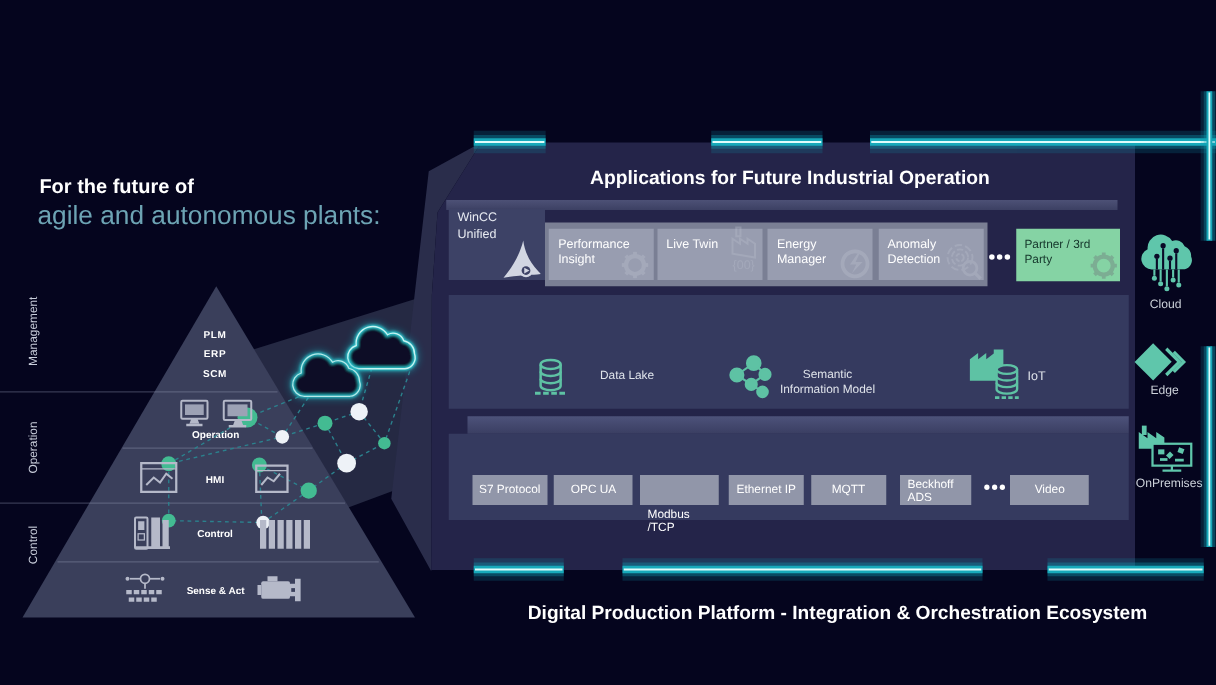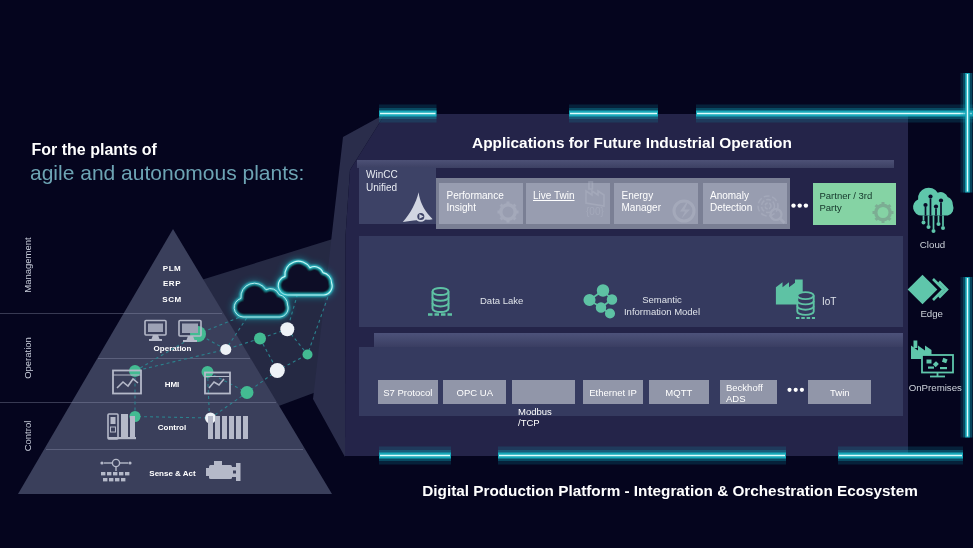--- a/index.html
+++ b/index.html
@@ -14,21 +14,21 @@
 
   <svg class="abs" style="left:0;top:0" width="973" height="548" viewBox="0 0 973 548">
 
     <polygon points="336,238 198,281 276,407 319,391" fill="#252943"></polygon>
 
     <polygon points="385,114 343,137 313,399 345,457 345.5,236 350,170" fill="#2a2d4b"></polygon>
 
     <polygon points="385,114 908,114 908,456 345,456 345.5,236 350,170" fill="#242449"></polygon>
   </svg>
 
-  <div class="t" style="left:31.5px;top:140.6px;font-size:16px;font-weight:bold;">For the plants of</div>
+  <div class="t" style="left:31.5px;top:140.6px;font-size:16px;font-weight:bold;">For the future of</div>
   <div class="t" style="left:30px;top:161.3px;font-size:21px;color:#6da4b4;">agile and autonomous plants:</div>
 
   <div class="t" style="left:26.5px;top:265px;transform:translate(-50%,-50%) rotate(-90deg);font-size:9.5px;color:#c9cedb;">Management</div>
   <div class="t" style="left:26.5px;top:357.5px;transform:translate(-50%,-50%) rotate(-90deg);font-size:9.5px;color:#c9cedb;">Operation</div>
   <div class="t" style="left:26.5px;top:435.5px;transform:translate(-50%,-50%) rotate(-90deg);font-size:9.5px;color:#c9cedb;">Control</div>
 
   <svg class="abs" style="left:0;top:0" width="973" height="548" viewBox="0 0 973 548">
     <polygon points="173,229 18,494 332,494" fill="#3a3f5b"></polygon>
     <g stroke="#9aa2bd" stroke-opacity="0.34" stroke-width="1">
       <line x1="0" y1="313.5" x2="222" y2="313.5"></line>
@@ -51,21 +51,21 @@
   <div class="abs" style="left:357px;top:159.5px;width:537px;height:8px;background:linear-gradient(#4d5176,#3c4063);"></div>
   <div class="abs" style="left:359px;top:167px;width:76.5px;height:57px;background:#3d4266;"></div>
   <div class="t" style="left:366px;top:169px;font-size:10px;color:#e8ebf2;line-height:12.5px;">WinCC<br>Unified</div>
 
   <div class="abs" style="left:436px;top:177.5px;width:353.5px;height:51px;background:#7a7f94;"></div>
   <div class="abs" style="left:439px;top:182.5px;width:84px;height:41.5px;background:#989db0;"></div>
   <div class="abs" style="left:525.5px;top:182.5px;width:84px;height:41.5px;background:#989db0;"></div>
   <div class="abs" style="left:614px;top:182.5px;width:84px;height:41.5px;background:#989db0;"></div>
   <div class="abs" style="left:702.5px;top:182.5px;width:84px;height:41.5px;background:#989db0;"></div>
   <div class="t" style="left:446.5px;top:190px;font-size:10px;line-height:12px;">Performance<br>Insight</div>
-  <div class="t" style="left:533px;top:190px;font-size:10px;line-height:12px;text-decoration:underline;">Live Twin</div>
+  <div class="t" style="left:533px;top:190px;font-size:10px;line-height:12px;">Live Twin</div>
   <div class="t" style="left:621.5px;top:190px;font-size:10px;line-height:12px;">Energy<br>Manager</div>
   <div class="t" style="left:710px;top:190px;font-size:10px;line-height:12px;">Anomaly<br>Detection</div>
   <div class="abs" style="left:812.5px;top:183px;width:83px;height:41.5px;background:#85d3a4;"></div>
   <div class="t" style="left:819.5px;top:190px;font-size:9.5px;font-weight:normal;color:#14352a;line-height:12px;">Partner / 3rd<br>Party</div>
 
   <div class="abs" style="left:359px;top:236px;width:544px;height:90.5px;background:#353a5f;"></div>
   <div class="t" style="left:461px;top:295px;font-size:9.5px;color:#dfe3ea;padding-left:19px;">Data Lake</div>
   <div class="t" style="left:662px;top:294px;transform:translate(-50%,0);font-size:9.5px;color:#dfe3ea;text-align:center;line-height:11.5px;">Semantic<br>Information Model</div>
   <div class="t" style="left:822px;top:296px;font-size:10px;color:#dfe3ea;">IoT</div>
 
@@ -78,21 +78,21 @@
   <div class="abs" style="left:583.1px;top:380px;width:59.9px;height:24px;background:#9196a9;"></div>
   <div class="abs" style="left:648.8px;top:380px;width:59.9px;height:24px;background:#9196a9;"></div>
   <div class="abs" style="left:720.1px;top:380px;width:57px;height:24px;background:#9196a9;"></div>
   <div class="abs" style="left:808.4px;top:380px;width:62.8px;height:24px;background:#9196a9;"></div>
   <div class="t" style="left:407.8px;top:392px;transform:translate(-50%,-50%);font-size:9.5px;white-space:nowrap;">S7 Protocol</div>
   <div class="t" style="left:474.8px;top:392px;transform:translate(-50%,-50%);font-size:9.5px;white-space:nowrap;">OPC UA</div>
   <div class="t" style="left:518px;top:382px;font-size:9.5px;line-height:11px;margin-top:24px;">Modbus<br>/TCP</div>
   <div class="t" style="left:613px;top:392px;transform:translate(-50%,-50%);font-size:9.5px;white-space:nowrap;">Ethernet IP</div>
   <div class="t" style="left:678.8px;top:392px;transform:translate(-50%,-50%);font-size:9.5px;white-space:nowrap;">MQTT</div>
   <div class="t" style="left:726px;top:382px;font-size:9.5px;line-height:11px;">Beckhoff<br>ADS</div>
-  <div class="t" style="left:839.8px;top:392px;transform:translate(-50%,-50%);font-size:9.5px;white-space:nowrap;">Twin</div>
+  <div class="t" style="left:839.8px;top:392px;transform:translate(-50%,-50%);font-size:9.5px;white-space:nowrap;">Video</div>
 
   <div class="t" style="left:670px;top:491px;transform:translate(-50%,-50%);font-size:15.3px;font-weight:bold;white-space:nowrap;">Digital Production Platform - Integration &amp; Orchestration Ecosystem</div>
 
   <div class="t" style="left:932.5px;top:244.2px;transform:translate(-50%,-50%);font-size:9.7px;color:#cdd2da;">Cloud</div>
   <div class="t" style="left:931.7px;top:313.1px;transform:translate(-50%,-50%);font-size:9.7px;color:#cdd2da;">Edge</div>
   <div class="t" style="left:935.3px;top:387.3px;transform:translate(-50%,-50%);font-size:9.7px;color:#cdd2da;">OnPremises</div>
 
   <svg class="abs" style="left:0;top:0" width="973" height="548" viewBox="0 0 973 548">
     <defs>
       <filter id="blur3" x="-50%" y="-50%" width="200%" height="200%">

